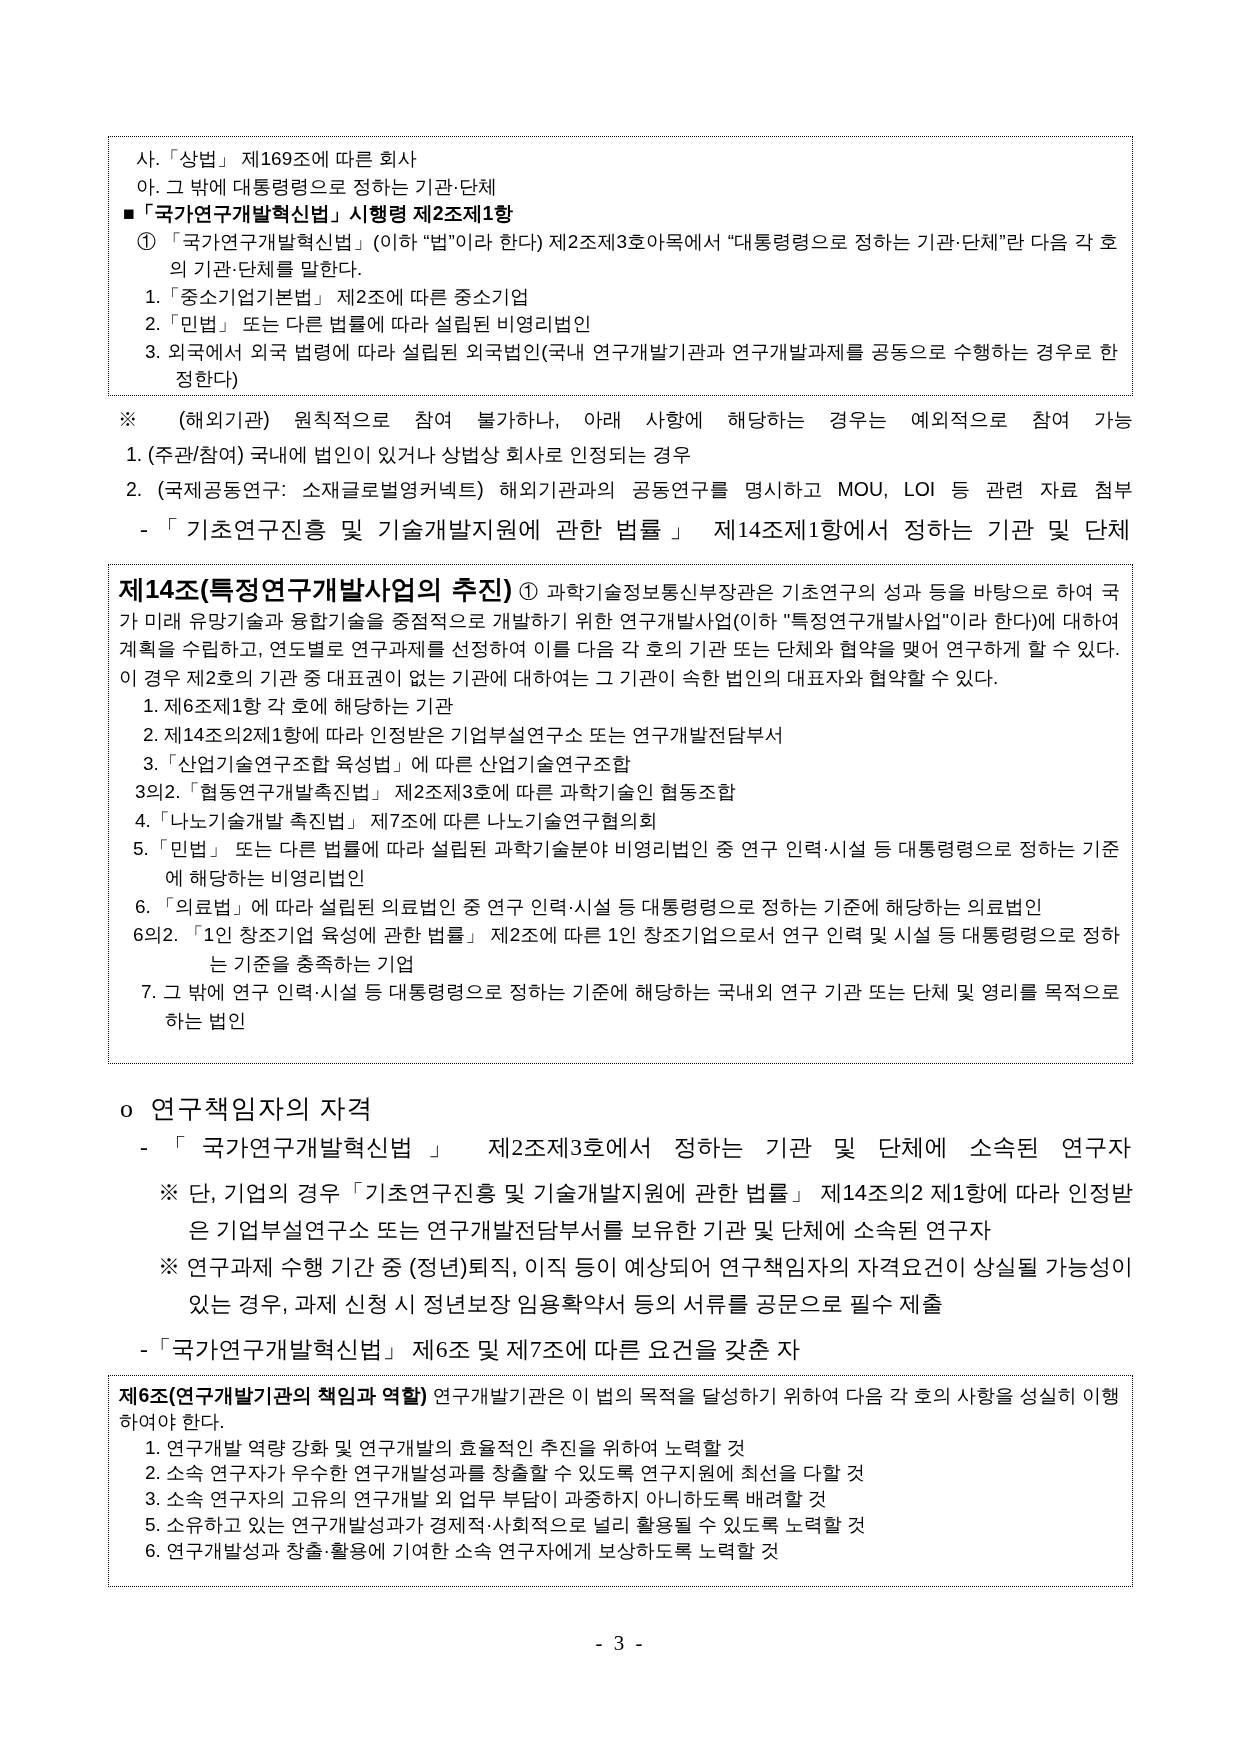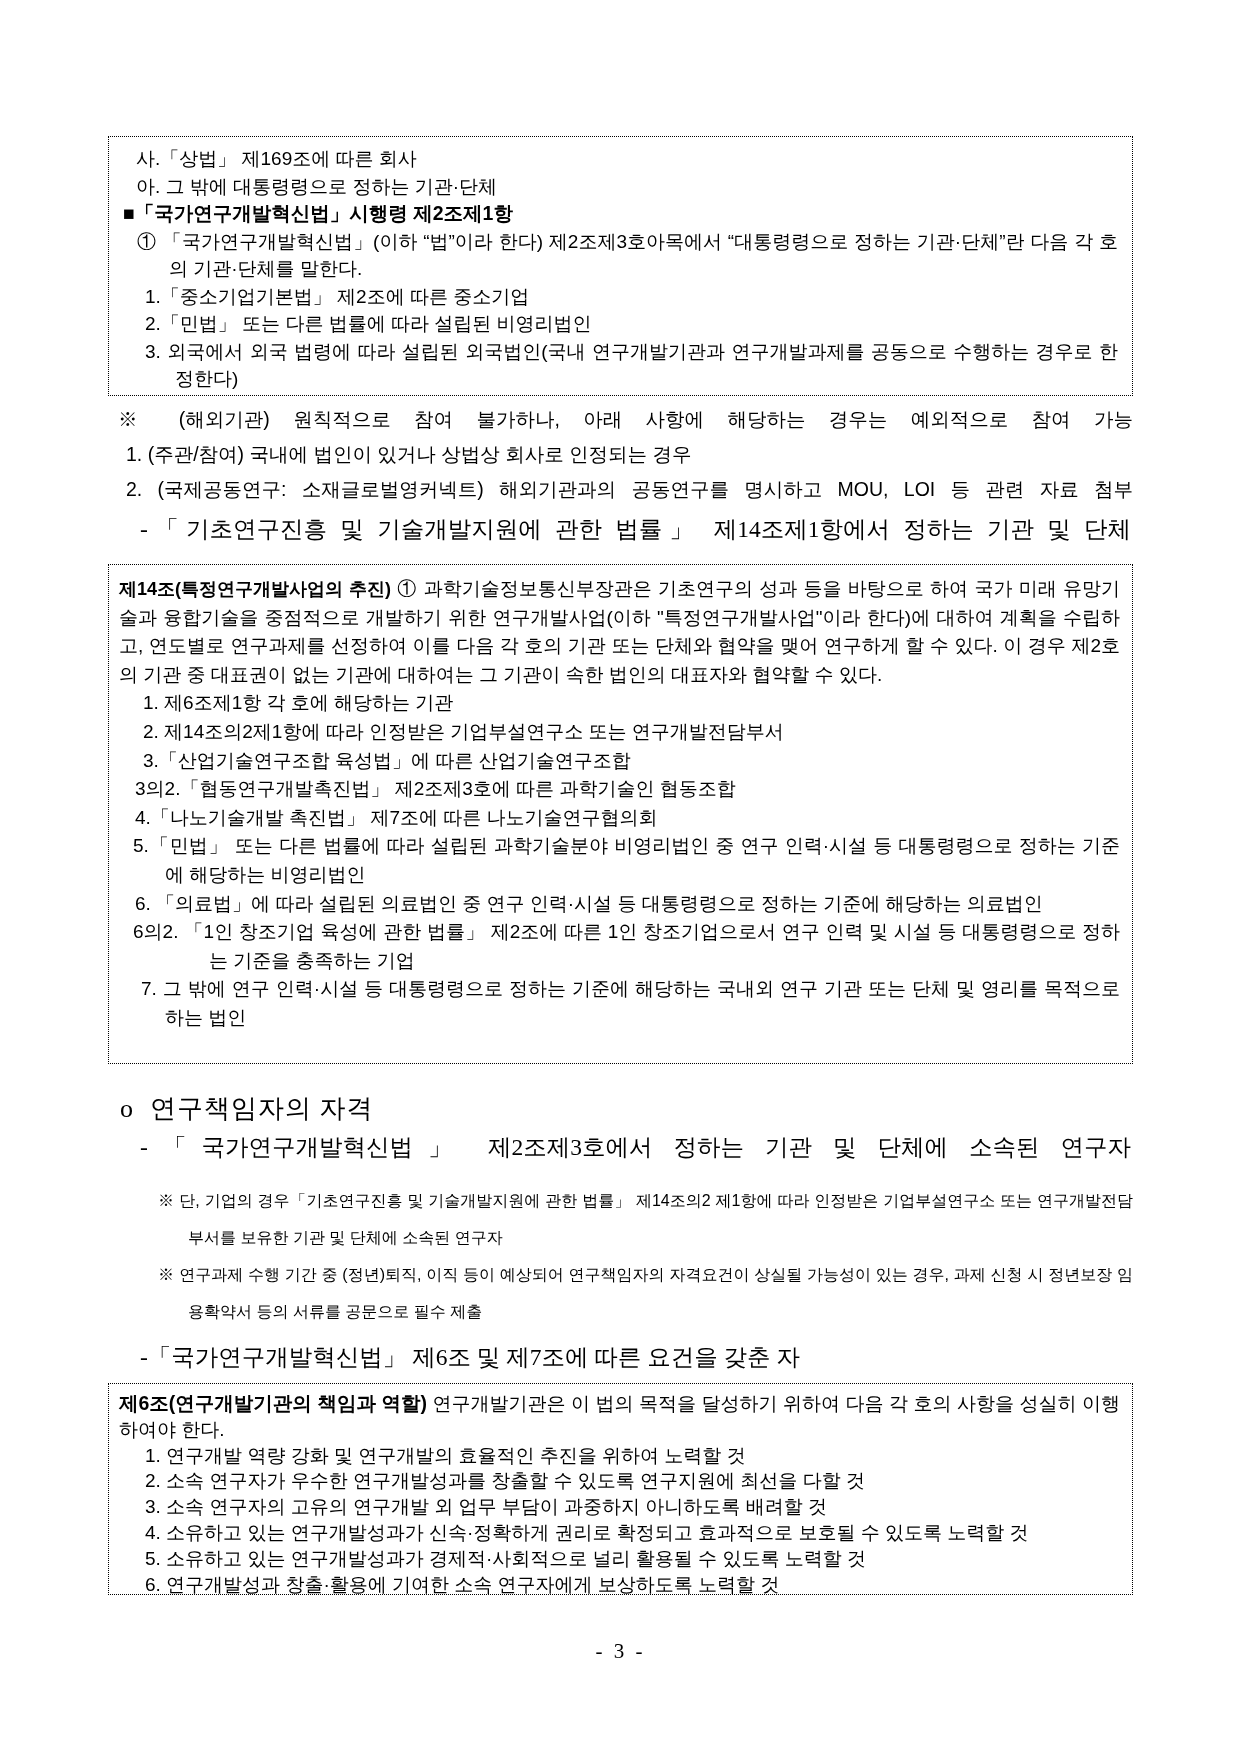--- a/index.html
+++ b/index.html
@@ -32,37 +32,37 @@
 
   .dash-serif {
     font-family: "Liberation Serif", "DejaVu Serif", serif;
     font-size: 23.5px; height: 38px; line-height: 38px;
     padding-left: 32px; overflow: hidden;
   }
   .dash-serif.fill { text-align: justify; text-align-last: justify; padding-right: 2px; }
 
   .box2 { height: 500px; margin-top: 16px; padding: 10px 12px 0 10px; line-height: 28.6px; }
   .box2 .intro { text-align: justify; }
-  .box2 .intro .b { font-weight: bold; font-size: 18px; }
+  .box2 .intro .b { font-weight: bold; font-size: 26px; }
   .b2-item { padding-left: 24px; }
   .b2-item-sub { padding-left: 16px; }
   .b2-hang-5 { padding-left: 46px; text-indent: -32px; text-align: justify; }
   .b2-hang-62 { padding-left: 90px; text-indent: -76px; text-align: justify; }
   .b2-hang-7 { padding-left: 46px; text-indent: -24px; text-align: justify; }
 
   .section-heading {
     height: 38px; margin-top: 26px; padding-left: 12px;
     font-family: "Liberation Serif", "DejaVu Serif", serif;
     font-weight: normal; font-size: 26px; line-height: 38px;
     letter-spacing: 1px; overflow: hidden;
   }
   .section-heading .marker { margin-right: 16px; }
 
   .dash1 { }
-  .qual-notes { height: 150px; margin-top: 16px; overflow: hidden; font-size: 16px; line-height: 37px; }
+  .qual-notes { height: 150px; margin-top: 8px; overflow: hidden; font-size: 22px; line-height: 37px; }
   .qual-note { margin-left: 50px; padding-left: 30px; text-indent: -30px; text-align: justify; }
   .dash2 { margin-top: 6px; }
 
   .box3 { height: 212px; margin-top: 7px; padding: 7px 12px 0 10px; line-height: 25.8px; }
   .box3 .intro { text-align: justify; }
   .box3 .intro .b { font-weight: bold; font-size: 19.5px; }
   .b3-item { padding-left: 26px; }
 
   .page-number {
     margin-top: 44px; text-align: center;
@@ -114,20 +114,19 @@
     <div class="qual-note">※ 연구과제 수행 기간 중 (정년)퇴직, 이직 등이 예상되어 연구책임자의 자격요건이 상실될 가능성이 있는 경우, 과제 신청 시 정년보장 임용확약서 등의 서류를 공문으로 필수 제출</div>
   </div>
 
   <div class="dash-serif dash2">-「국가연구개발혁신법」 제6조 및 제7조에 따른 요건을 갖춘 자</div>
 
   <div class="law-box box3">
     <div class="intro"><span class="b">제6조(연구개발기관의 책임과 역할)</span><span> 연구개발기관은 이 법의 목적을 달성하기 위하여 다음 각 호의 사항을 성실히 이행하여야 한다.</span></div>
     <div class="b3-item">1. 연구개발 역량 강화 및 연구개발의 효율적인 추진을 위하여 노력할 것</div>
     <div class="b3-item">2. 소속 연구자가 우수한 연구개발성과를 창출할 수 있도록 연구지원에 최선을 다할 것</div>
     <div class="b3-item">3. 소속 연구자의 고유의 연구개발 외 업무 부담이 과중하지 아니하도록 배려할 것</div>
-    <div class="b3-item">4. 소유하고 있는 연구개발성과가 신속·정확하게 권리로 확정되고 효과적으로 보호될 수 있도록 노력할 것</div>
     <div class="b3-item">5. 소유하고 있는 연구개발성과가 경제적·사회적으로 널리 활용될 수 있도록 노력할 것</div>
     <div class="b3-item">6. 연구개발성과 창출·활용에 기여한 소속 연구자에게 보상하도록 노력할 것</div>
   </div>
 
   <div class="page-number">- 3 -</div>
 
 </div>
 
 </body></html>

